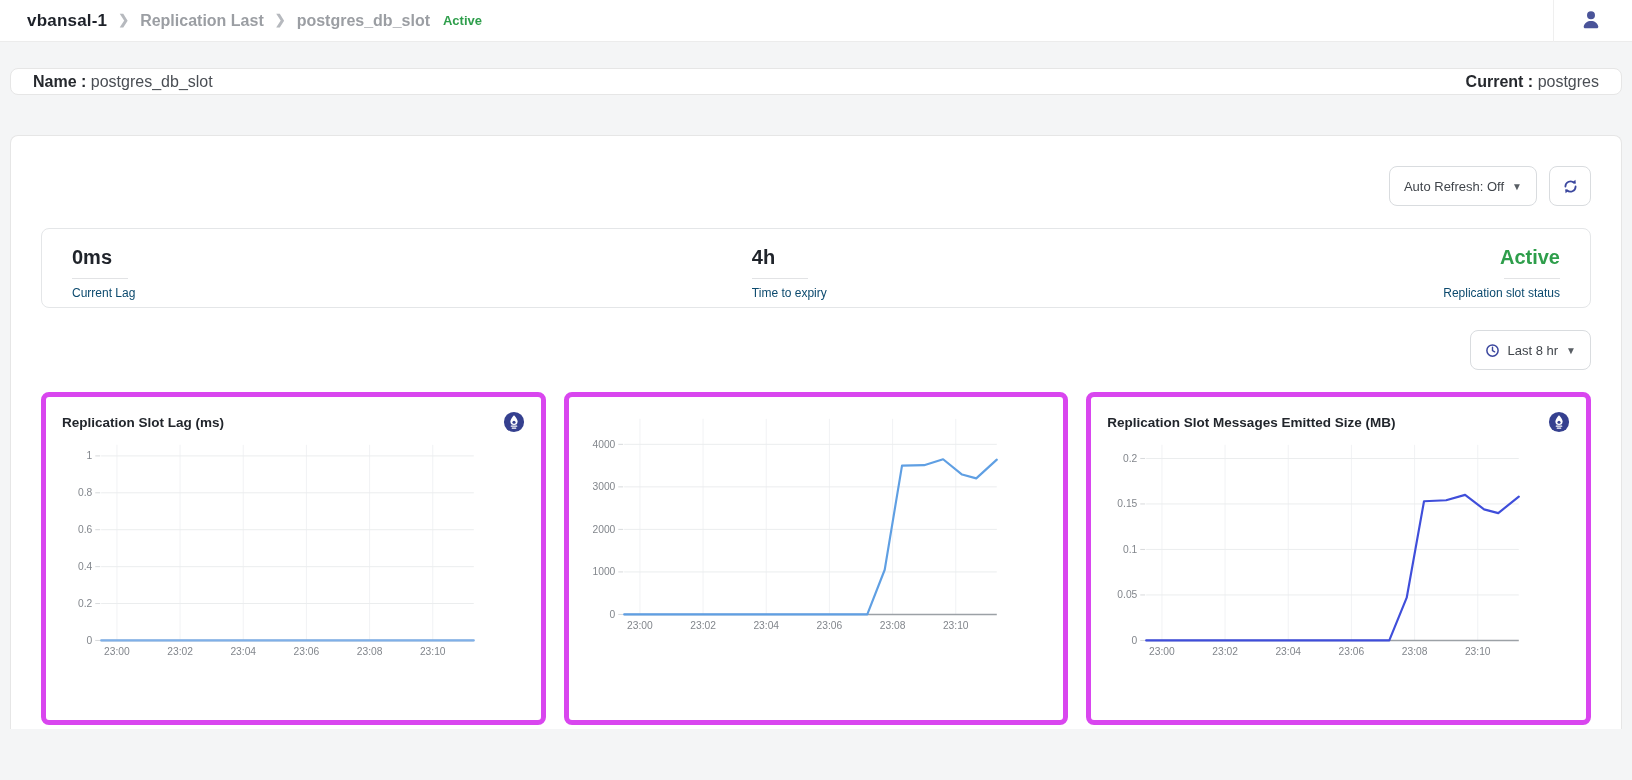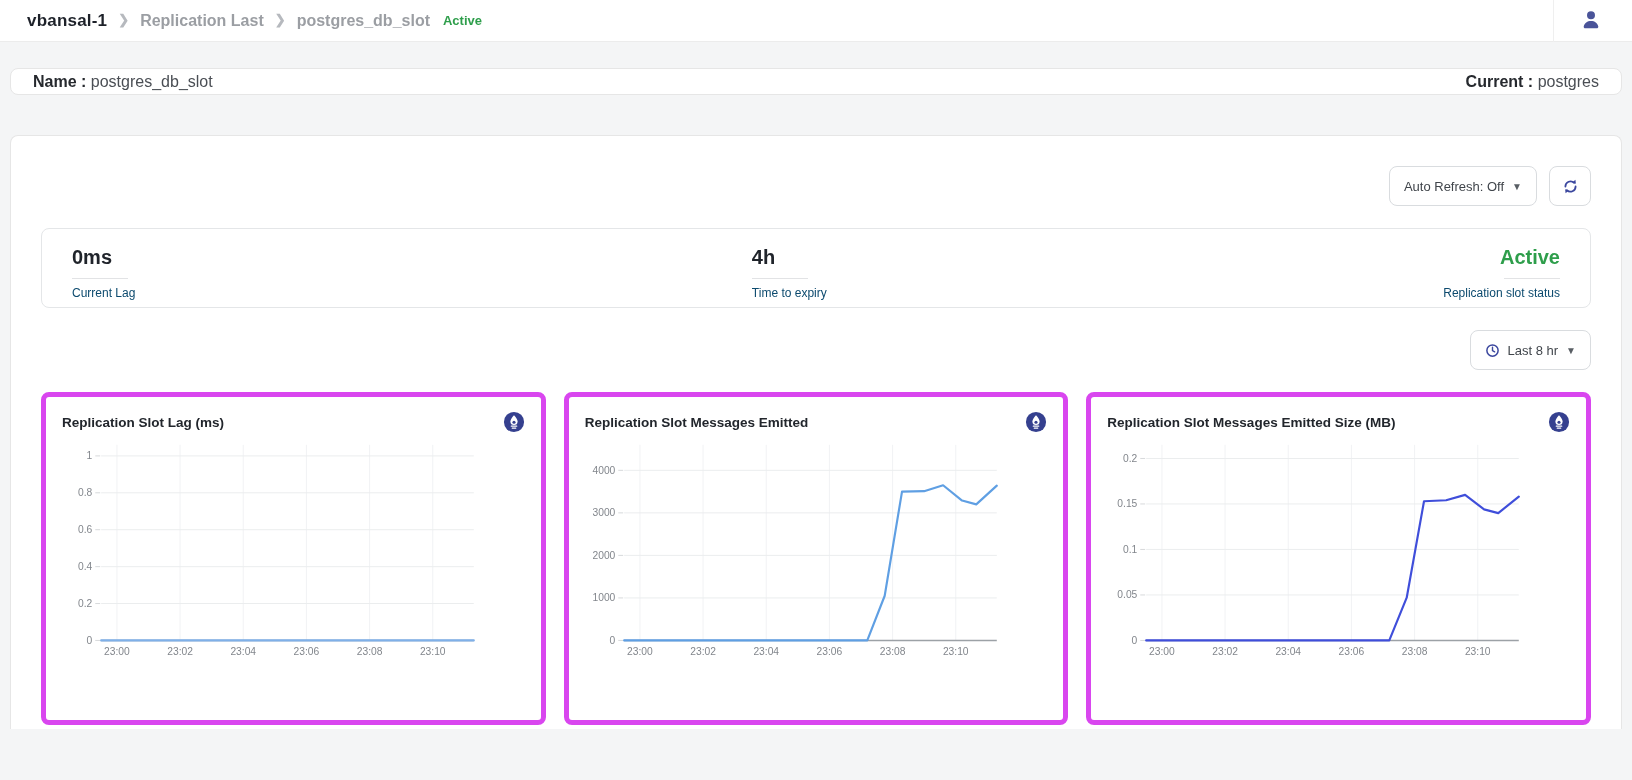--- a/index.html
+++ b/index.html
@@ -183,32 +183,20 @@
             <text x="120.72033898305084" y="223" text-anchor="middle" font-size="10.5" fill="#82868c">23:02</text>
             <text x="185.29661016949152" y="223" text-anchor="middle" font-size="10.5" fill="#82868c">23:04</text>
             <text x="249.8728813559322" y="223" text-anchor="middle" font-size="10.5" fill="#82868c">23:06</text>
             <text x="314.4491525423729" y="223" text-anchor="middle" font-size="10.5" fill="#82868c">23:08</text>
             <text x="379.02542372881356" y="223" text-anchor="middle" font-size="10.5" fill="#82868c">23:10</text>
             <polyline points="40.0,208.0 421.0,208.0" fill="none" stroke="#7fb0e8" stroke-width="2.2" stroke-linejoin="round" stroke-linecap="round"></polyline>
           </svg></div>
     </div>
 
     <div class="chart-card">
-      <div class="chart-head">
-        <span class="chart-title">Replication Slot Messages Emitted</span>
-        <span class="prom-icon">
-          <svg width="22" height="22" viewBox="0 0 24 24">
-            <circle cx="12" cy="12" r="11" fill="#35408f"></circle>
-            <path fill="#fff" d="M12 4.5c2.6 2.9 3.9 5 3.9 7a3.9 3.9 0 0 1-7.8 0c0-2 1.3-4.1 3.9-7z"></path>
-            <circle cx="12" cy="12.2" r="1.7" fill="#35408f"></circle>
-            <rect x="8.4" y="15.7" width="7.2" height="1.5" rx=".7" fill="#fff"></rect>
-            <rect x="9.5" y="18" width="5" height="1.3" rx=".6" fill="#fff"></rect>
-          </svg>
-        </span>
-      </div>
       <div class="chart-canvas"><svg viewBox="0 0 473 232" width="100%">
             <line x1="56.14406779661017" y1="8" x2="56.14406779661017" y2="208" stroke="#f1f2f4" stroke-width="1"></line>
             <line x1="120.72033898305084" y1="8" x2="120.72033898305084" y2="208" stroke="#f1f2f4" stroke-width="1"></line>
             <line x1="185.29661016949152" y1="8" x2="185.29661016949152" y2="208" stroke="#f1f2f4" stroke-width="1"></line>
             <line x1="249.8728813559322" y1="8" x2="249.8728813559322" y2="208" stroke="#f1f2f4" stroke-width="1"></line>
             <line x1="314.4491525423729" y1="8" x2="314.4491525423729" y2="208" stroke="#f1f2f4" stroke-width="1"></line>
             <line x1="379.02542372881356" y1="8" x2="379.02542372881356" y2="208" stroke="#f1f2f4" stroke-width="1"></line>
             <line x1="40" y1="164.52173913043478" x2="421" y2="164.52173913043478" stroke="#ebedee" stroke-width="1"></line>
             <line x1="40" y1="121.04347826086956" x2="421" y2="121.04347826086956" stroke="#ebedee" stroke-width="1"></line>
             <line x1="40" y1="77.56521739130434" x2="421" y2="77.56521739130434" stroke="#ebedee" stroke-width="1"></line>

